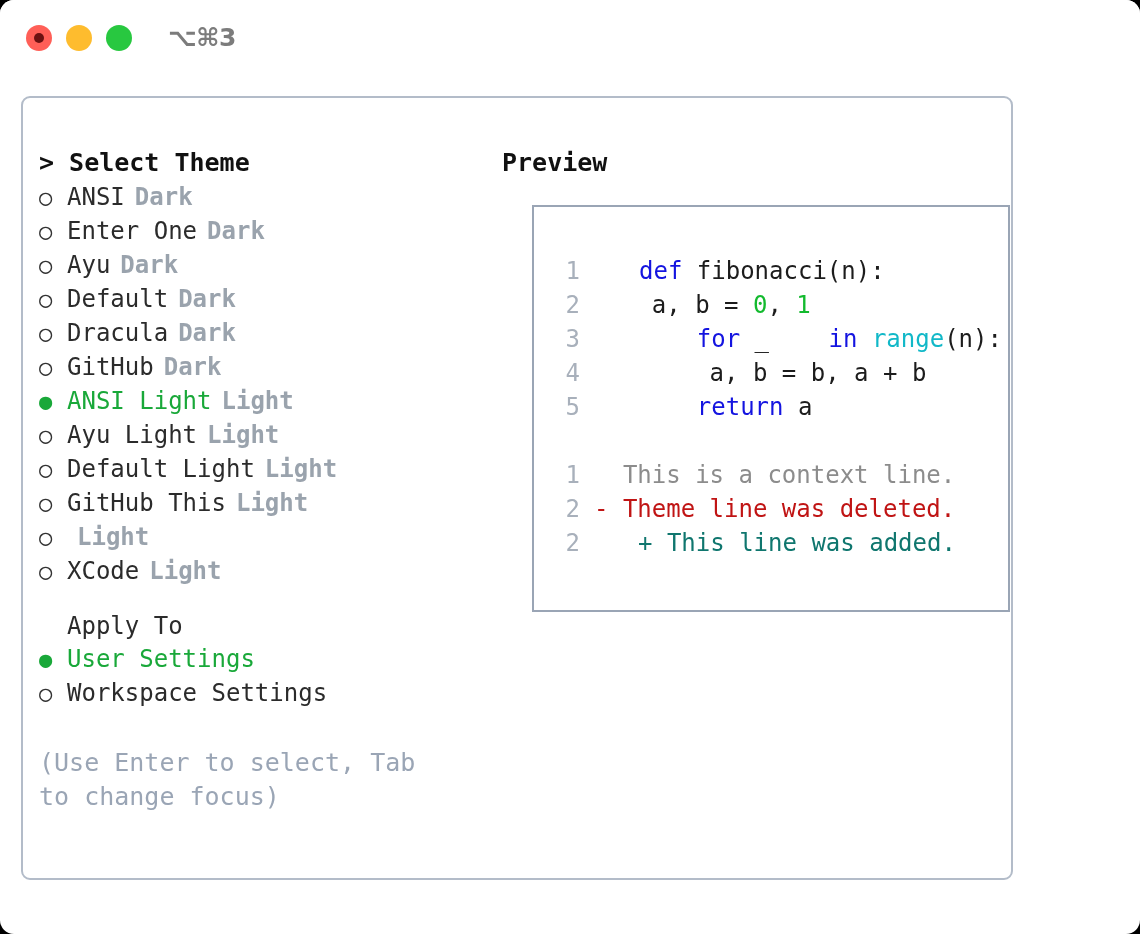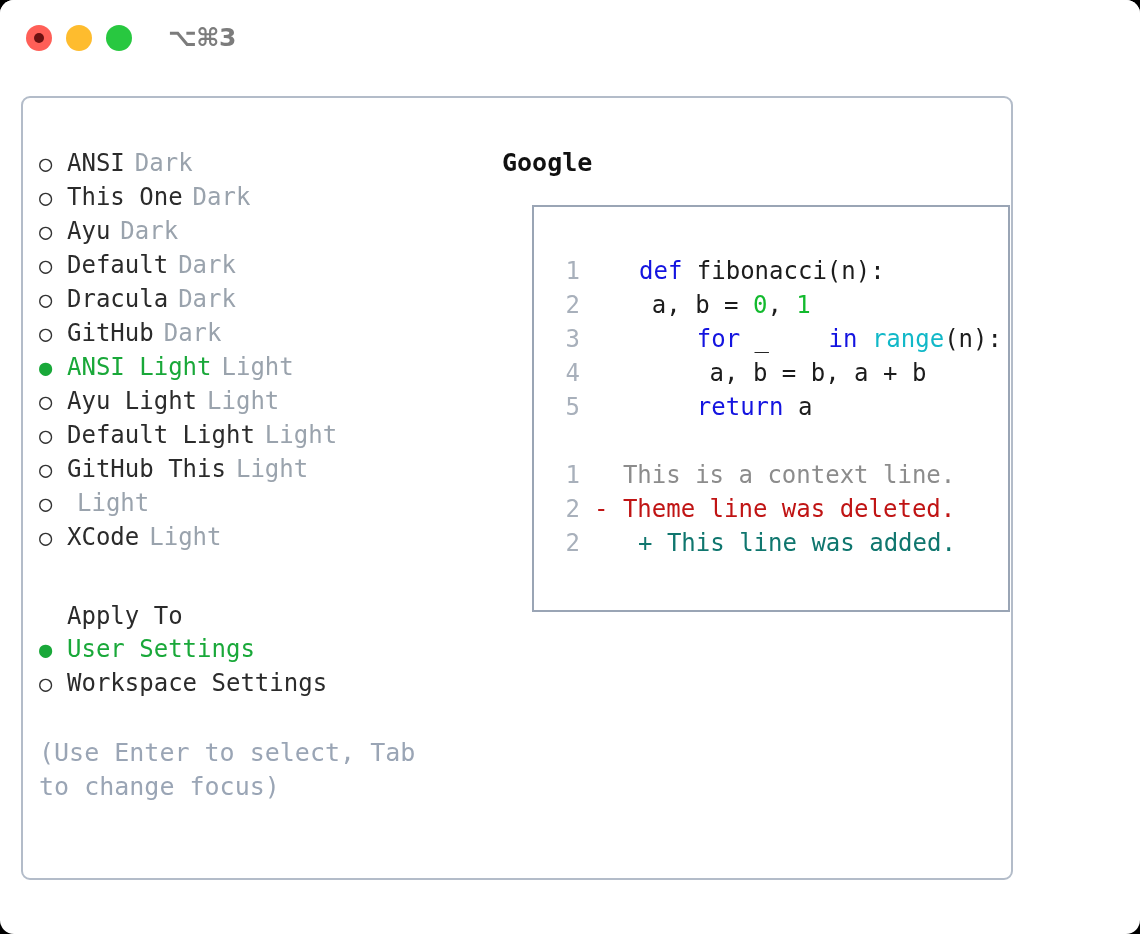--- a/index.html
+++ b/index.html
@@ -125,24 +125,25 @@
     font-size: 22px;
     color: #333333;
     line-height: 34px;
   }
   .bullet.selected { color: #19a839; }
   .theme-name  { color: #2b2b2b; }
   .theme-row.selected .theme-name { color: #19a839; }
   .theme-variant {
     color: #9aa3ad;
     margin-left: 10px;
-  }
-
-  
-  #apply-block { margin-top: 44px; }
+    font-weight: bold;
+  }
+
+  
+  #apply-block { margin-top: 20px; }
   #apply-heading {
     font-size: 24px;
     color: #2b2b2b;
     padding-left: 28px;
     line-height: 34px;
     white-space: pre;
   }
   .apply-row {
     display: flex;
     align-items: baseline;
@@ -216,23 +217,24 @@
       <span class="tl tl-red"></span>
       <span class="tl tl-yellow"></span>
       <span class="tl tl-green"></span>
     </div>
     <div id="window-shortcut">⌥⌘3</div>
   </div>
 
   <div id="panel">
 
     <div id="theme-column">
+      <div class="section-heading">&gt; Select Theme</div>
       <div id="theme-list">
           <div class="theme-row"><span class="bullet">○</span><span class="theme-name">ANSI</span><span class="theme-variant">Dark</span></div>
-          <div class="theme-row"><span class="bullet">○</span><span class="theme-name">This One</span><span class="theme-variant">Dark</span></div>
+          <div class="theme-row"><span class="bullet">○</span><span class="theme-name">Enter One</span><span class="theme-variant">Dark</span></div>
           <div class="theme-row"><span class="bullet">○</span><span class="theme-name">Ayu</span><span class="theme-variant">Dark</span></div>
           <div class="theme-row"><span class="bullet">○</span><span class="theme-name">Default</span><span class="theme-variant">Dark</span></div>
           <div class="theme-row"><span class="bullet">○</span><span class="theme-name">Dracula</span><span class="theme-variant">Dark</span></div>
           <div class="theme-row"><span class="bullet">○</span><span class="theme-name">GitHub</span><span class="theme-variant">Dark</span></div>
           <div class="theme-row selected"><span class="bullet selected">●</span><span class="theme-name">ANSI Light</span><span class="theme-variant">Light</span></div>
           <div class="theme-row"><span class="bullet">○</span><span class="theme-name">Ayu Light</span><span class="theme-variant">Light</span></div>
           <div class="theme-row"><span class="bullet">○</span><span class="theme-name">Default Light</span><span class="theme-variant">Light</span></div>
           <div class="theme-row"><span class="bullet">○</span><span class="theme-name">GitHub This</span><span class="theme-variant">Light</span></div>
           <div class="theme-row"><span class="bullet">○</span><span class="theme-variant">Light</span></div>
           <div class="theme-row"><span class="bullet">○</span><span class="theme-name">XCode</span><span class="theme-variant">Light</span></div>
@@ -243,21 +245,21 @@
         <div id="apply-list">
             <div class="apply-row selected"><span class="bullet selected">●</span><span class="apply-label">User Settings</span></div>
             <div class="apply-row"><span class="bullet">○</span><span class="apply-label">Workspace Settings</span></div>
           </div>
       </div>
 
       <div id="hint">(Use Enter to select, Tab to change focus)</div>
     </div>
 
     <div id="preview-column">
-      <div class="section-heading">Google</div>
+      <div class="section-heading">Preview</div>
 
       <div id="preview-box">
         <div id="code-area">
             <div class="code-line"><span class="lineno">1</span><span class="code-text"><span class="tok-kw">def </span><span class="tok-plain">fibonacci(n):</span></span></div>
             <div class="code-line"><span class="lineno">2</span><span class="code-text"><span class="tok-plain">    a, b = </span><span class="tok-num">0</span><span class="tok-plain">, </span><span class="tok-num">1</span></span></div>
             <div class="code-line"><span class="lineno">3</span><span class="code-text"><span class="tok-plain">    </span><span class="tok-kw">for</span><span class="tok-plain"> _ </span><span class="tok-kw">in</span><span class="tok-plain"> </span><span class="tok-fn">range</span><span class="tok-plain">(n):</span></span></div>
             <div class="code-line"><span class="lineno">4</span><span class="code-text"><span class="tok-plain">        a, b = b, a + b</span></span></div>
             <div class="code-line"><span class="lineno">5</span><span class="code-text"><span class="tok-plain">    </span><span class="tok-kw">return</span><span class="tok-plain"> a</span></span></div>
             <div class="blank-line"></div>
             <div class="code-line"><span class="lineno">1</span><span class="diff-ctx">  This is a context line.</span></div>

